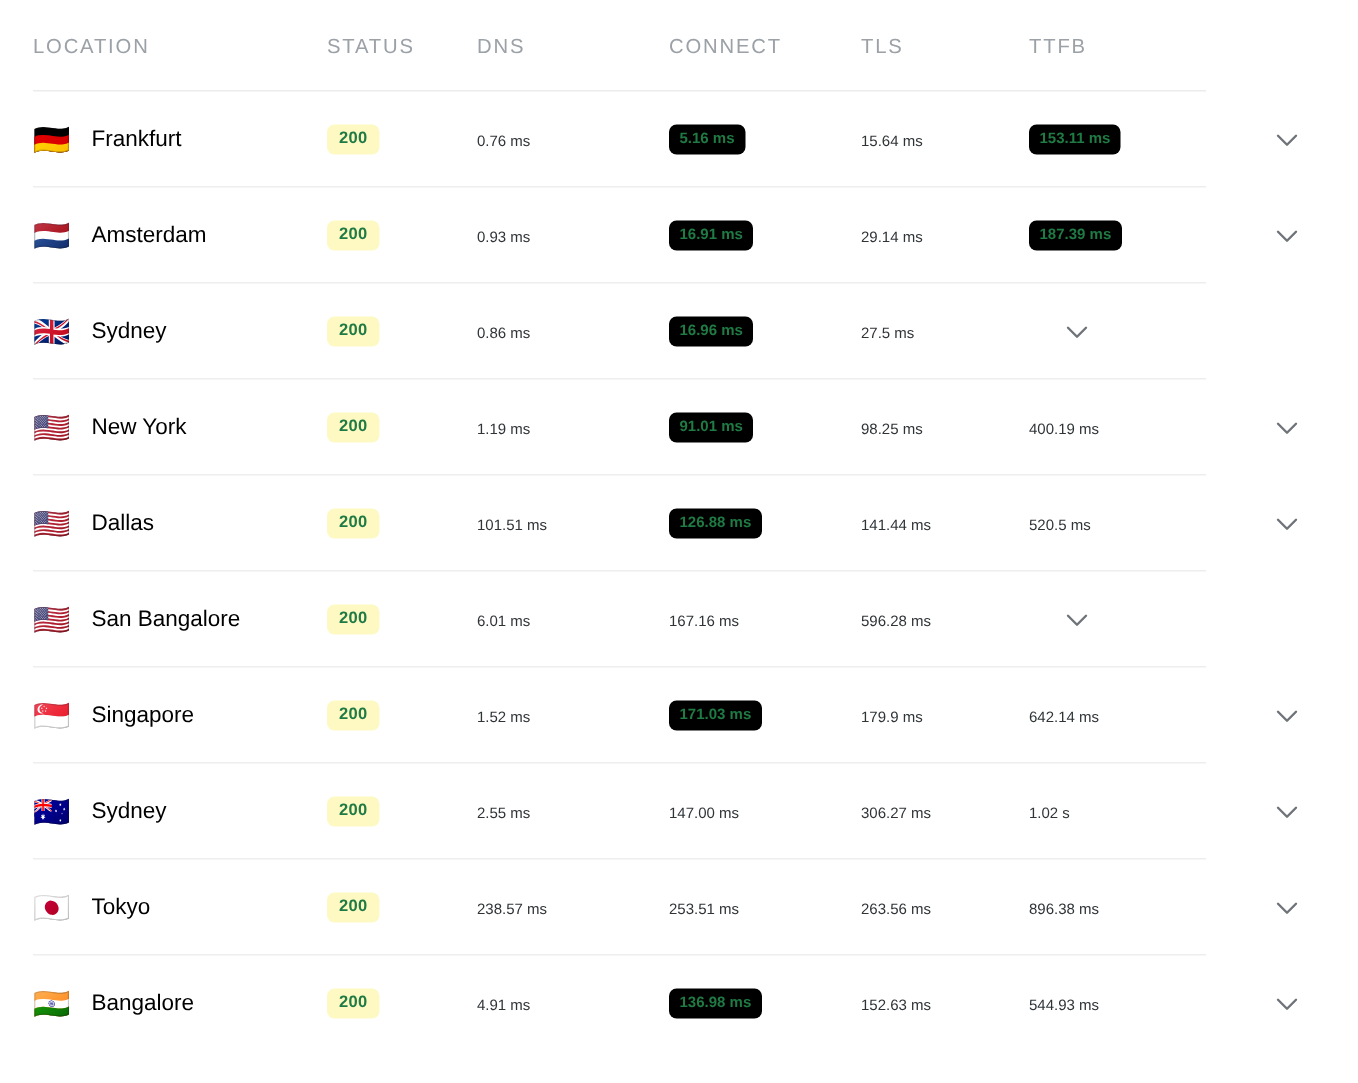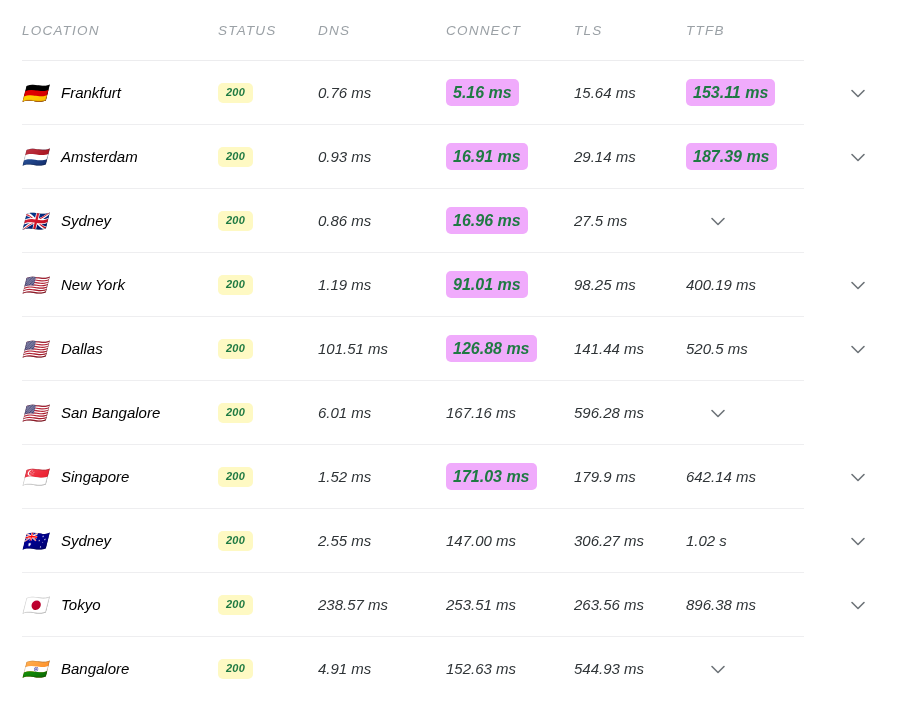--- a/index.html
+++ b/index.html
@@ -11,21 +11,20 @@
     width: 905px;
     height: 722px;
     font-family: "Liberation Sans", "DejaVu Sans", sans-serif;
     color: #2f3437;
     overflow: hidden;
   }
 
   .latency-table {
     width: 824px;
     box-sizing: border-box;
-    font-style: italic;
   }
 
   
   .row-grid {
     display: grid;
     grid-template-columns: 196px 100px 128px 128px 112px 140px 101px;
     align-items: center;
     box-sizing: border-box;
     padding-left: 22px;
     padding-right: 20px;
@@ -88,29 +87,29 @@
     color: #1f7a43;
     font-size: 11px;
     font-weight: 700;
     letter-spacing: 0.02em;
     padding: 3px 8px 3px 8px;
     border-radius: 5px;
     line-height: 1.25;
   }
 
   .metric {
-    font-size: 15px;
+    font-size: 10px;
     color: #2f3437;
     white-space: nowrap;
   }
   .metric.pill {
     display: inline-block;
-    background: #f0abfc;
+    background: #000000;
     color: #1f7a43;
-    font-size: 16px;
+    font-size: 10px;
     font-weight: 700;
     padding: 4px 7px;
     border-radius: 5px;
     line-height: 1.2;
   }
 
   .cell-metric { min-width: 0; }
 
   .cell-expand {
     display: flex;
@@ -301,20 +300,21 @@
         </div>
       </div>
       <div class="row-sep"></div>
       <div class="row-grid table-row">
         <div class="cell-location">
           <span class="flag">🇮🇳</span>
           <span class="location-name">Bangalore</span>
         </div>
         <div class="cell-metric"><span class="status-pill">200</span></div>
         <div class="cell-metric"><span class="metric">4.91 ms</span></div>
+        <div class="cell-metric"><span class="metric pill">136.98 ms</span></div>
         <div class="cell-metric"><span class="metric">152.63 ms</span></div>
         <div class="cell-metric"><span class="metric">544.93 ms</span></div>
         <div class="cell-expand">
           <svg class="chevron" viewBox="0 0 24 24">
             <path d="M6 9.5 L12 15.5 L18 9.5"></path>
           </svg>
         </div>
       </div>
     </div>
 

